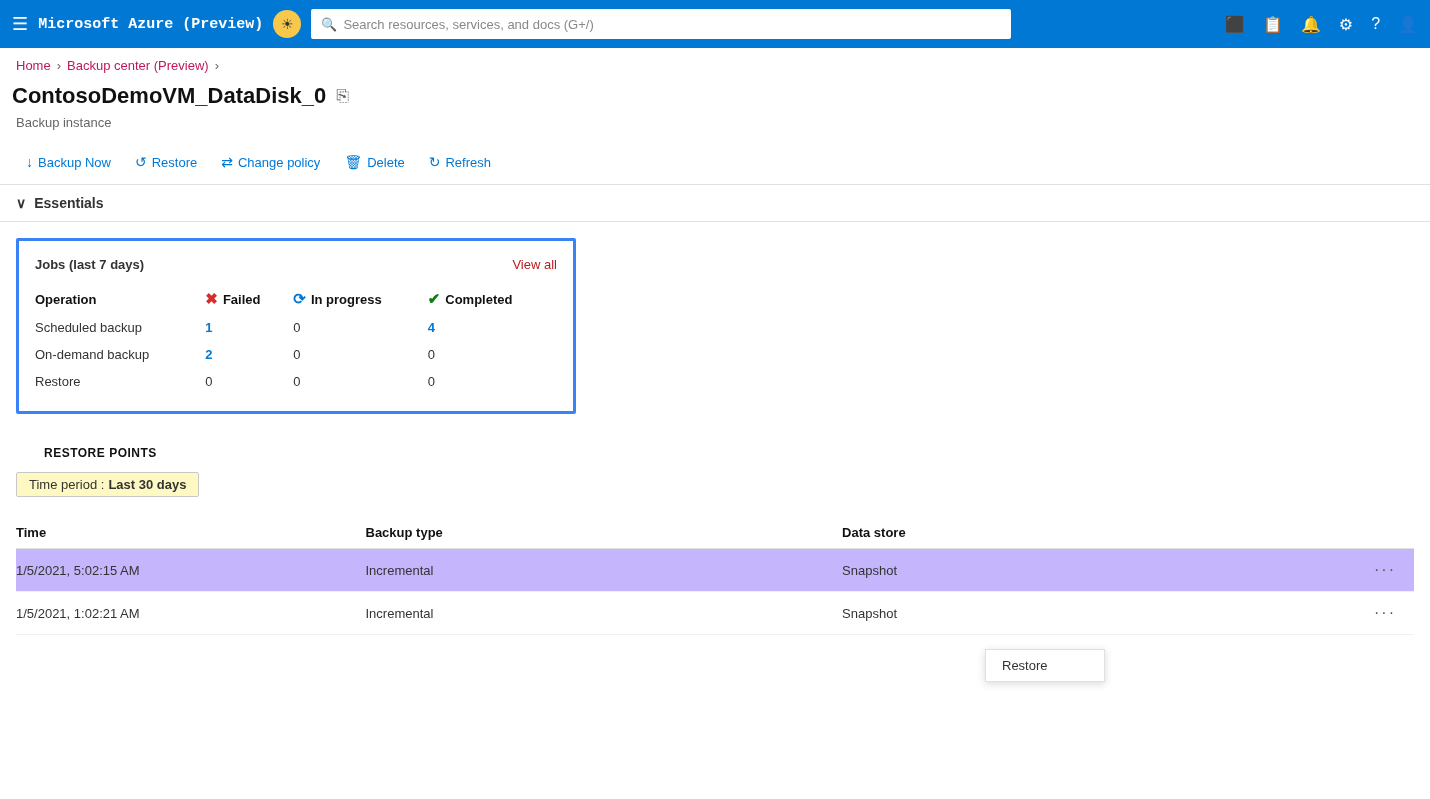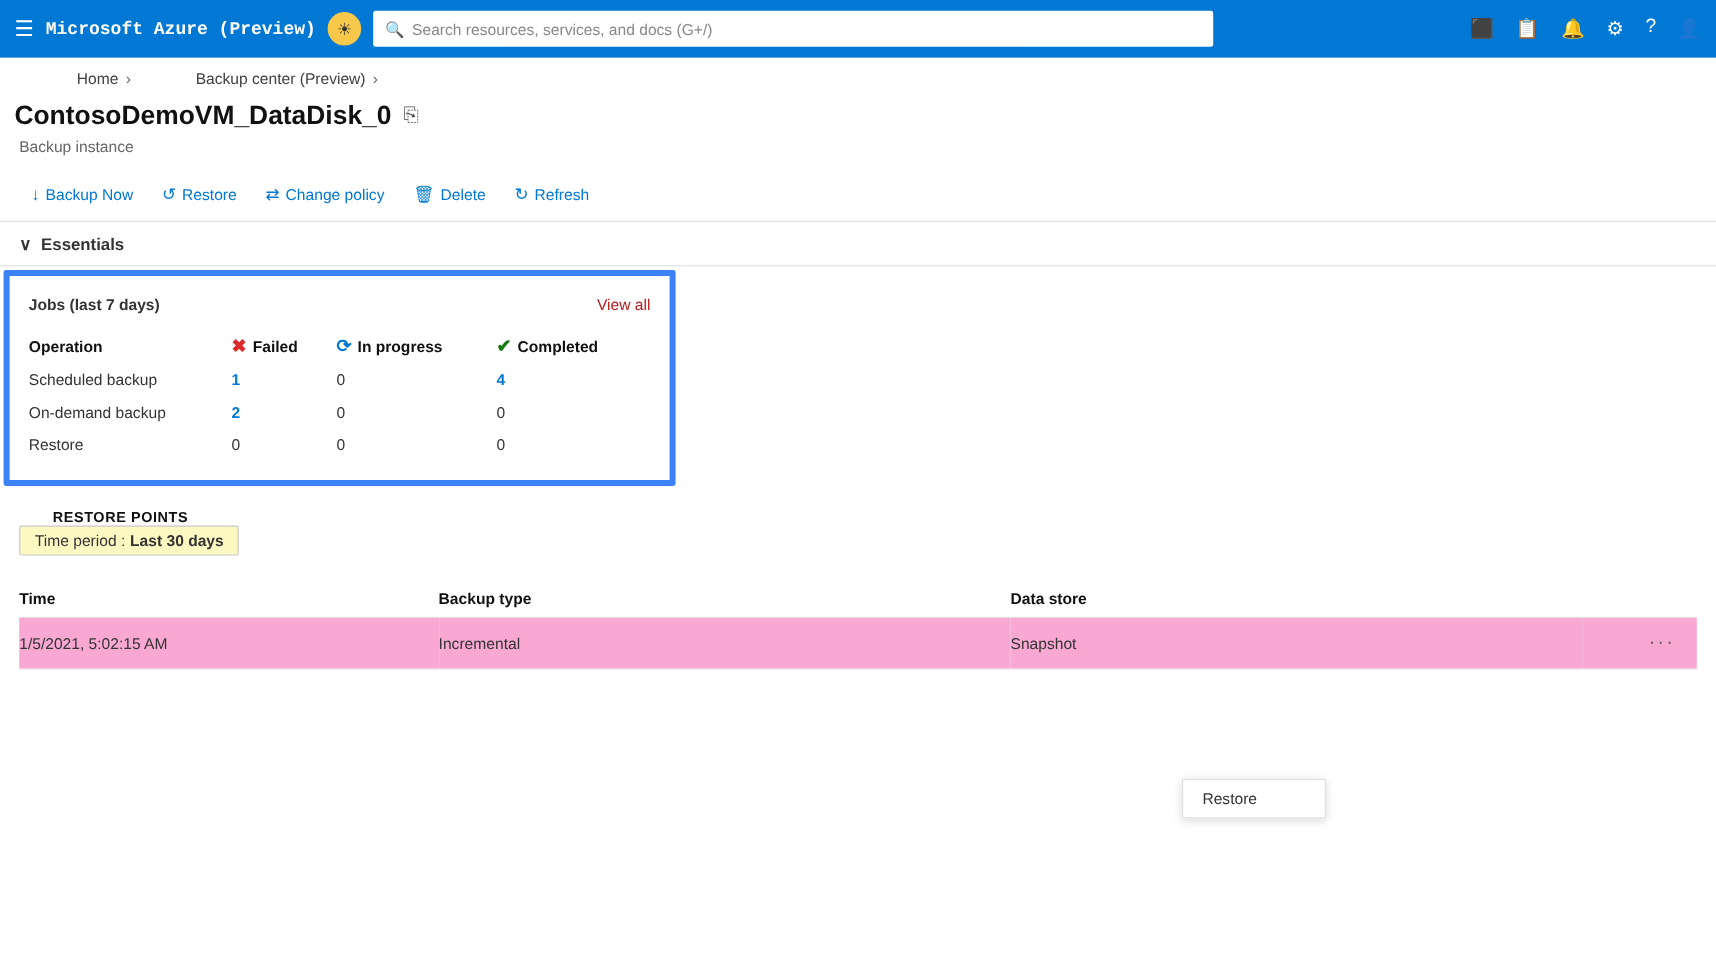--- a/index.html
+++ b/index.html
@@ -39,21 +39,21 @@
 
     
     .breadcrumb {
       padding: 10px 16px 6px;
       font-size: 13px;
       color: #0078d4;
       display: flex;
       align-items: center;
       gap: 6px;
     }
-    .breadcrumb a { color: #404040; text-decoration: none; margin-left: 48px; }
+    .breadcrumb a { color: #be185d; text-decoration: none; }
     .breadcrumb-sep { color: #666; }
 
     
     .page-header {
       padding: 4px 12px 6px;
       display: flex;
       align-items: center;
       gap: 10px;
     }
     .page-title { font-size: 22px; font-weight: 600; color: #111; }
@@ -88,22 +88,22 @@
       align-items: center;
       gap: 8px;
       border-bottom: 1px solid #e0e0e0;
       font-size: 14px;
       font-weight: 600;
       cursor: pointer;
     }
 
     
     .jobs-card {
-      margin: 3px;
-      border: 5px solid #3b82f6;
+      margin: 16px;
+      border: 3px solid #3b82f6;
       border-radius: 2px;
       padding: 16px;
       max-width: 560px;
     }
     .jobs-header {
       display: flex;
       justify-content: space-between;
       align-items: center;
       margin-bottom: 12px;
     }
@@ -133,20 +133,21 @@
     .link-blue { color: #0078d4; font-weight: 600; text-decoration: none; cursor: pointer; }
 
     
     .restore-points-section { padding: 16px 16px 0; }
     .restore-points-title {
       font-size: 12px;
       font-weight: 700;
       letter-spacing: 0.5px;
       text-transform: uppercase;
       color: #111;
+      margin-bottom: 12px;
       padding-left: 28px;
     }
     .time-period-badge {
       display: inline-flex;
       align-items: center;
       border: 1px solid #c8c8c8;
       border-radius: 2px;
       padding: 4px 12px;
       font-size: 13px;
       color: #333;
@@ -165,21 +166,21 @@
       padding: 8px 12px 8px 0;
       color: #111;
       border-bottom: 1px solid #e0e0e0;
     }
     .rp-table td {
       padding: 10px 12px 10px 0;
       font-size: 13px;
       color: #333;
       border-bottom: 1px solid #f0f0f0;
     }
-    .rp-table tr:first-child td { background: #f9a8d4; }
+    .rp-table tr:first-child td { background: #c4b5fd; }
     .dots-btn {
       background: none;
       border: none;
       cursor: pointer;
       font-size: 16px;
       color: #555;
       padding: 2px 6px;
       letter-spacing: 2px;
     }
 
@@ -337,19 +338,25 @@
       </tr>
     </thead>
     <tbody id="rp-tbody">
 
     <tr style="background: rgb(245, 249, 252);">
           <td>1/5/2021, 5:02:15 AM</td>
           <td>Incremental</td>
           <td>Snapshot</td>
           <td style="text-align: right;"><button class="dots-btn">···</button></td>
         </tr>
+        <tr>
+          <td>1/5/2021, 1:02:21 AM</td>
+          <td>Incremental</td>
+          <td>Snapshot</td>
+          <td style="text-align: right;"><button class="dots-btn">···</button></td>
+        </tr>
       </tbody>
   </table>
 </div>
 
 <div id="context-menu" class="context-menu" style="display: block; position: absolute; top: 649px; left: 985px;">
   <div class="context-menu-item" id="ctx-restore-label">Restore</div>
 </div>
 
 </body></html>

